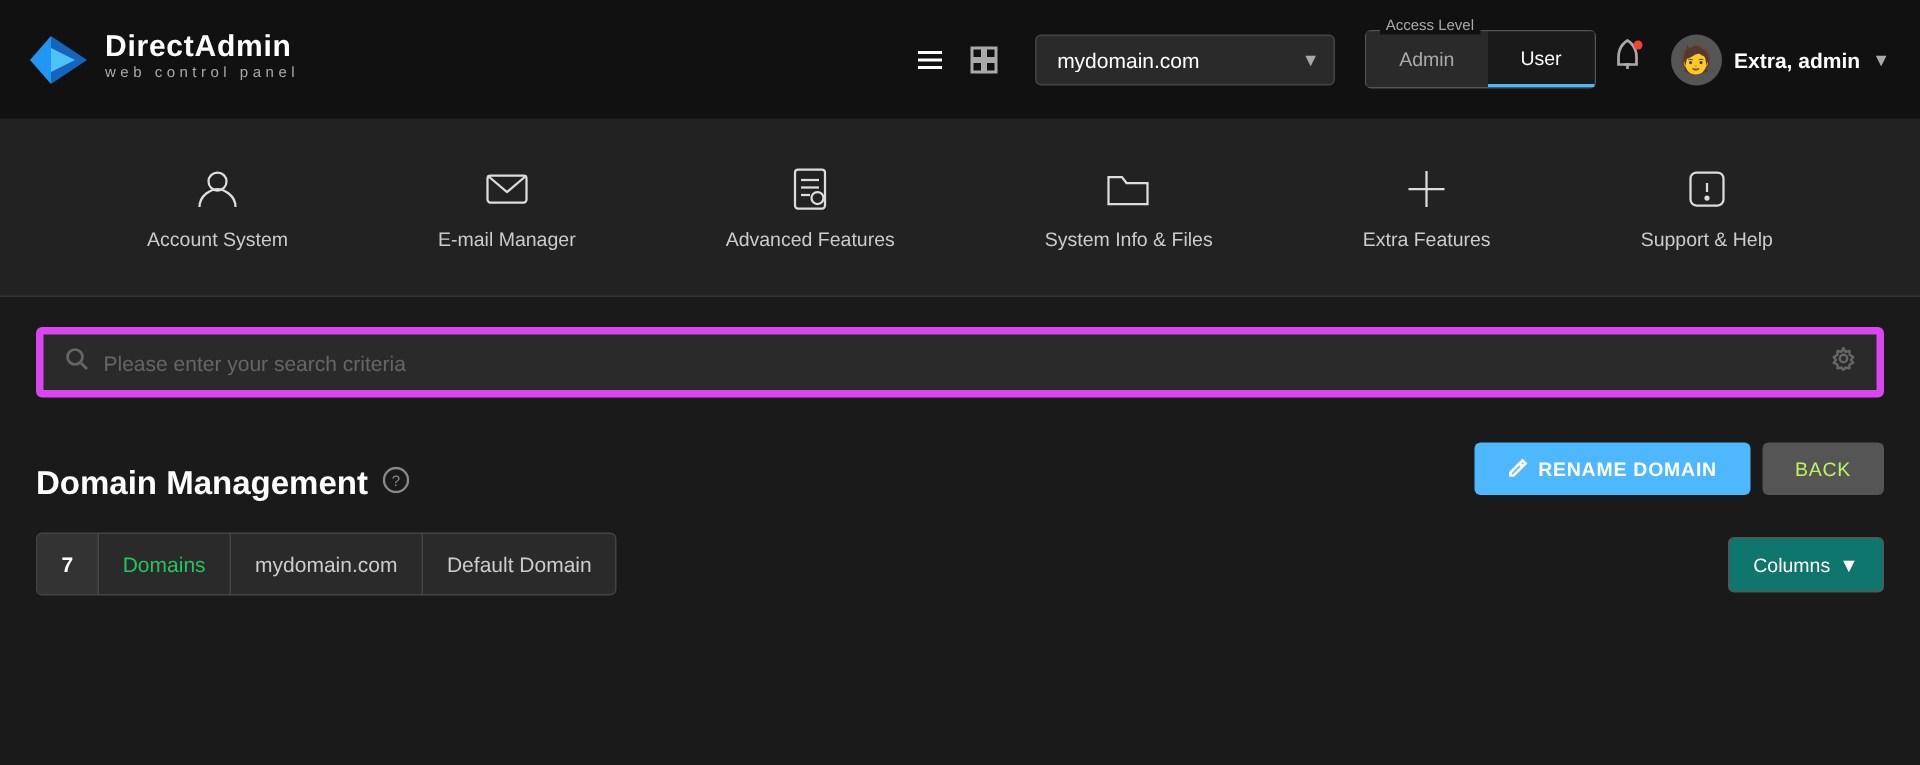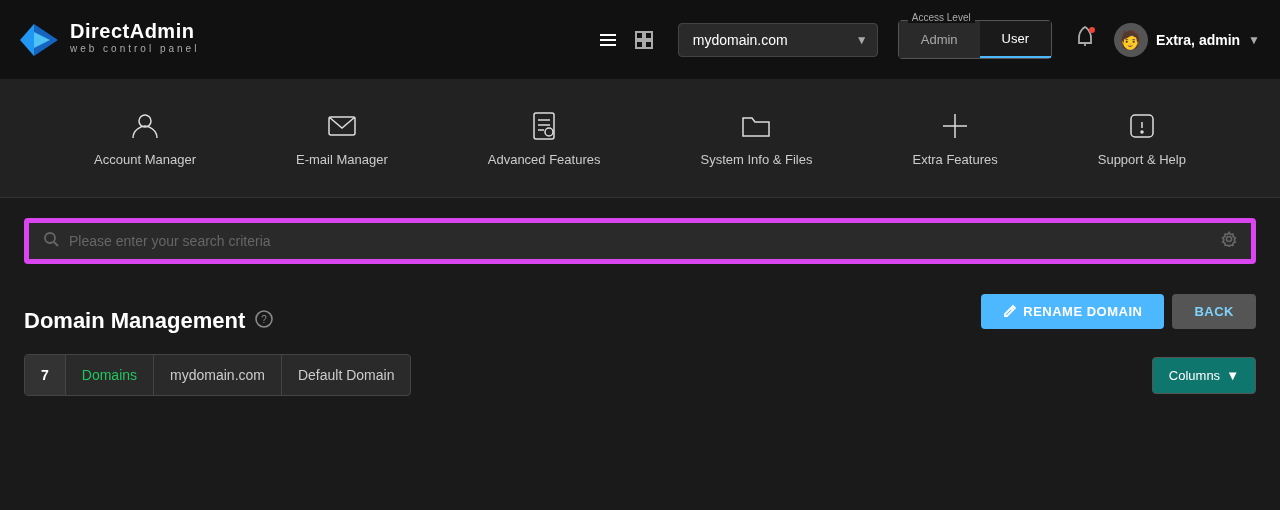--- a/index.html
+++ b/index.html
@@ -240,26 +240,26 @@
       font-weight: bold;
       cursor: pointer;
       display: flex;
       align-items: center;
       gap: 6px;
       text-transform: uppercase;
       letter-spacing: 0.5px;
     }
     .btn-back {
       background: #555;
-      color: #7dd3fc;
+      color: #bef264;
       border: none;
       padding: 10px 22px;
       border-radius: 4px;
       font-size: 13px;
-      font-weight: bold;
+      font-weight: normal;
       cursor: pointer;
       text-transform: uppercase;
       letter-spacing: 0.5px;
     }
 
     .domain-info-row {
       display: flex;
       align-items: center;
       justify-content: space-between;
     }
@@ -308,21 +308,21 @@
       font-size: 13px;
       cursor: pointer;
       display: flex;
       align-items: center;
       gap: 6px;
     }
 
     
     .access-wrapper {
       position: relative;
-      margin-right: 20px;
+      margin-right: 8px;
     }
     .access-float-label {
       position: absolute;
       top: -8px;
       left: 10px;
       font-size: 10px;
       color: #aaa;
       background: #111;
       padding: 0 4px;
       z-index: 1;
@@ -417,21 +417,21 @@
 
 <nav class="nav-bar">
 
   <div class="nav-item">
     <div class="nav-icon">
       <svg viewBox="0 0 32 32" stroke="#ddd" fill="none" stroke-width="1.5">
         <circle cx="16" cy="11" r="6"></circle>
         <path d="M4 28 C4 20 12 16 16 16 C20 16 28 20 28 28"></path>
       </svg>
     </div>
-    <span>Account Manager</span>
+    <span>Account System</span>
   </div>
 
   <div class="nav-item">
     <div class="nav-icon">
       <svg viewBox="0 0 32 32" stroke="#ddd" fill="none" stroke-width="1.5">
         <rect x="3" y="7" width="26" height="18" rx="2"></rect>
         <polyline points="3,7 16,18 29,7"></polyline>
       </svg>
     </div>
     <span>E-mail Manager</span>

